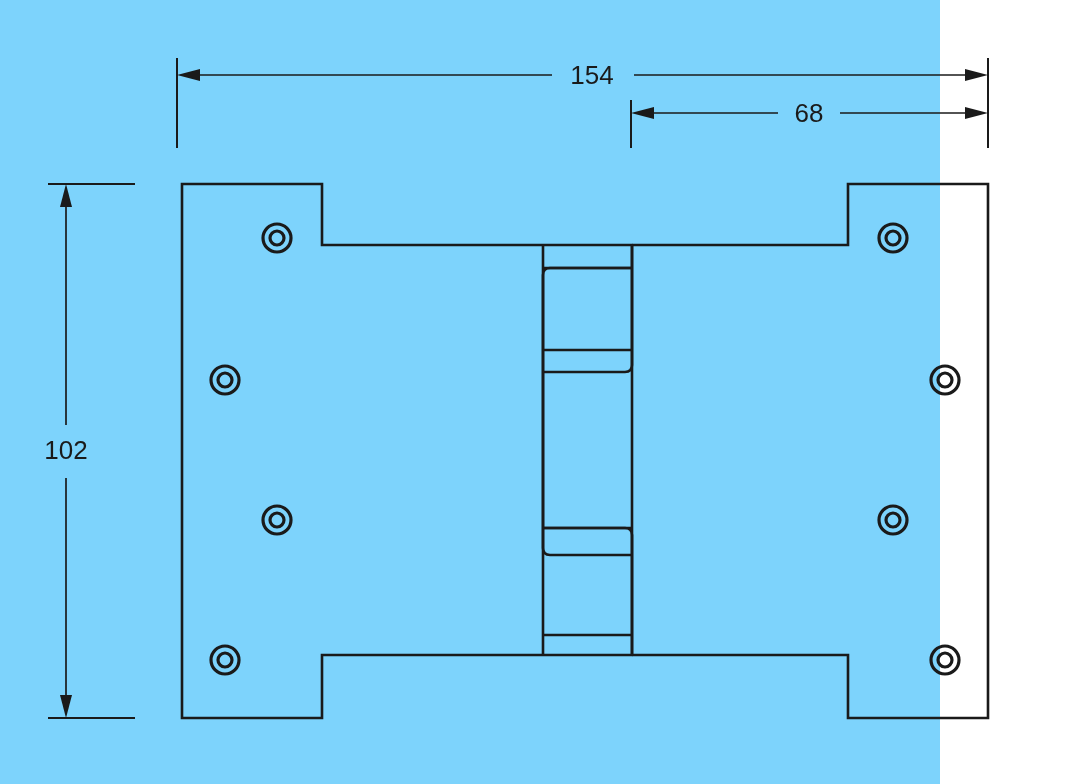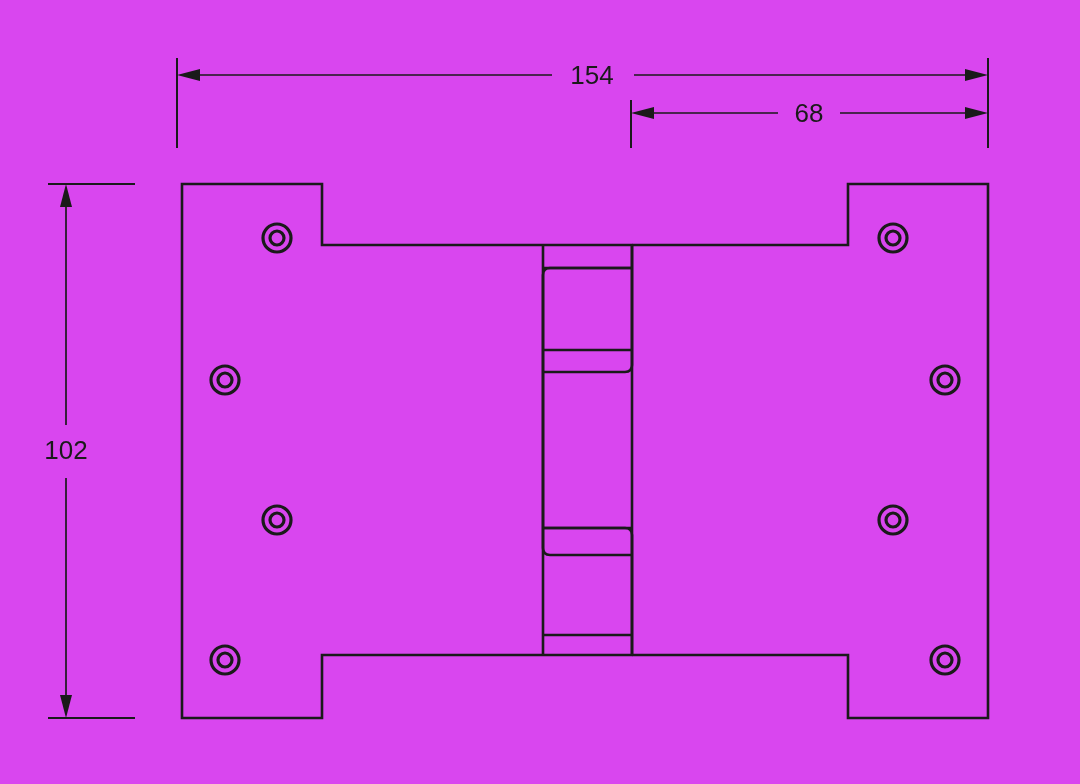--- a/index.html
+++ b/index.html
@@ -8,23 +8,23 @@
     background: #ffffff;
   }
   body {
     width: 1080px;
     height: 784px;
     font-family: "Liberation Sans", sans-serif;
     overflow: hidden;
   }
   #drawing-root {
     position: relative;
-    width: 1080px;
+    width: 940px;
     height: 784px;
-    background: #d946ef;
+    background: #7dd3fc;
   }
   svg#technical-drawing {
     display: block;
     width: 1080px;
     height: 784px;
   }
   .outline {
     fill: none;
     stroke: #1a1a1a;
     stroke-width: 2.6;

